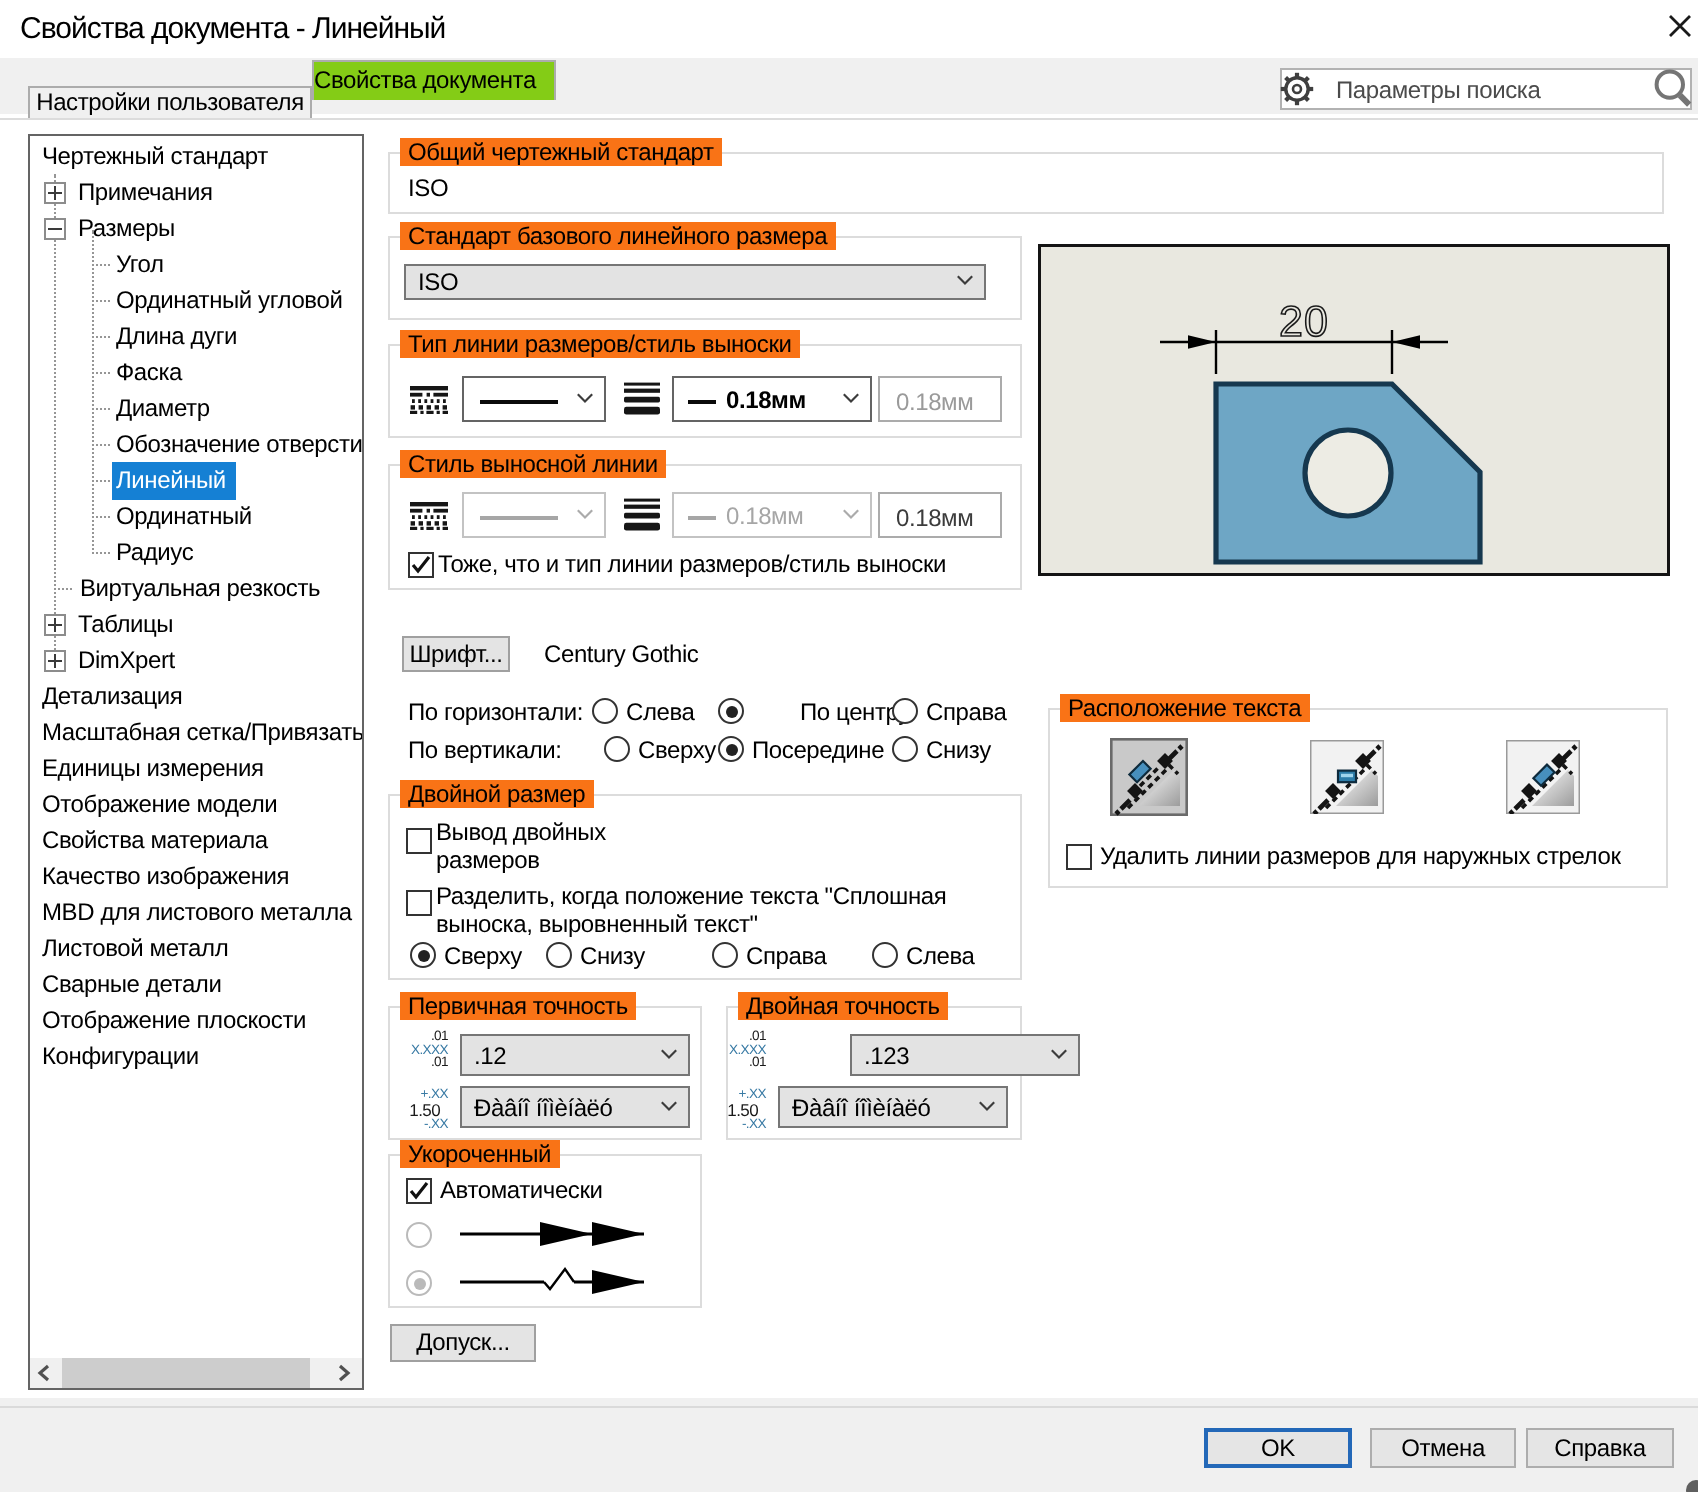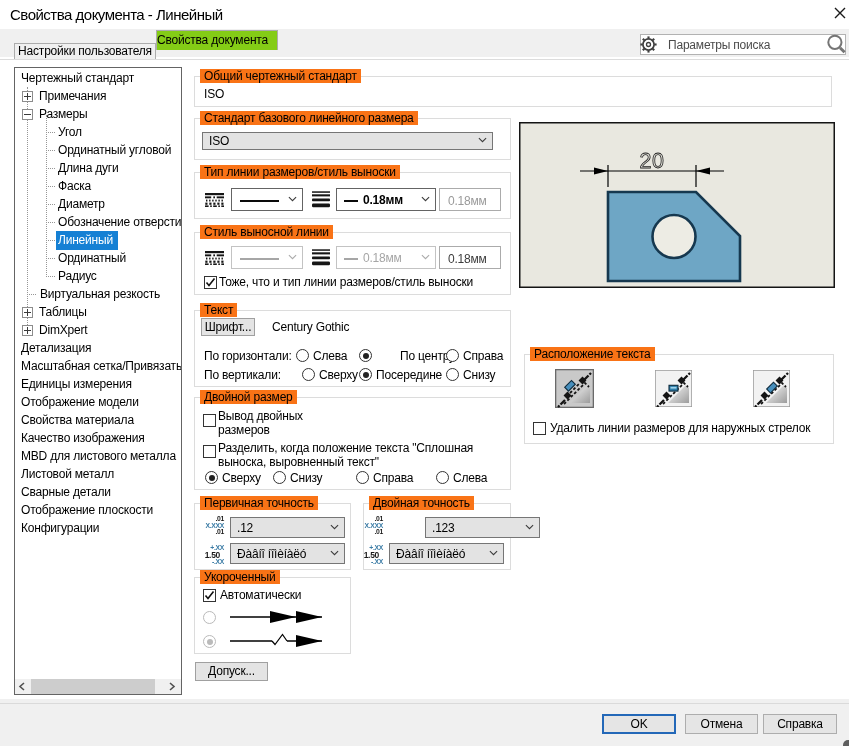--- a/index.html
+++ b/index.html
@@ -15,21 +15,21 @@
 .rd.dis { border-color:#bababa; }
 .rd.dison::after { content:""; position:absolute; left:2.5px; top:2.5px; width:6px; height:6px; background:#bababa; border-radius:50%; }
 .lbl { position:absolute; white-space:nowrap; line-height:14px; }
 .btn { position:absolute; background:#e7e7e7; border:1px solid #9e9e9e; text-align:center; }
 .combo { position:absolute; background:#e3e3e3; border:1px solid #767676; }
 .combo .tx { position:absolute; left:6px; top:50%; transform:translateY(-50%); white-space:nowrap; }
 .chev { position:absolute; right:5px; top:50%; width:9px; height:9px; transform:translateY(-62%); }
 .wcombo { position:absolute; background:#fff; border:1px solid #646464; }
 .wcombo.dis { border-color:#c3c3c3; }
 .inp { position:absolute; background:#fff; border:1px solid #ababab; }
-.picon { position:absolute; width:24px; font-weight:bold; font-size:6.8px; letter-spacing:-0.3px; line-height:6.5px; text-align:right; color:#1a1a1a; }
+.picon { position:absolute; width:24px; font-weight:normal; font-size:6.8px; letter-spacing:-0.3px; line-height:6.5px; text-align:right; color:#1a1a1a; }
 .picon .bl { color:#3a7ba5; }
 </style>
 </head>
 <body>
 <div id="root">
 
   <div class="abs" style="left:10px; top:6px; font-size:15px; letter-spacing:-0.5px;">Свойства документа - Линейный</div>
   <svg class="abs" style="left:834px; top:7px;" width="12" height="12" viewBox="0 0 12 12">
       <path d="M1 1 L11 11 M11 1 L1 11" stroke="#1a1a1a" stroke-width="1.4" fill="none"></path>
     </svg>
@@ -238,23 +238,20 @@
       </svg>
   </div>
   <div class="inp" style="left:439px; top:246px; width:62px; height:23px;">
       <div class="lbl" style="left:8px; top:5px; color:#3c3c3c;">0.18мм</div>
     </div>
   <div class="cb" style="left:204px; top:276px;"><svg width="11" height="11" viewBox="0 0 11 11">
         <path d="M1.5 5.5 L4 8.5 L9.5 1.5" stroke="#111" stroke-width="1.6" fill="none"></path>
       </svg></div>
   <div class="lbl" style="left:219px; top:275px;">Тоже, что и тип линии размеров/стиль выноски</div>
 
-  <div class="gb" style="left:194px; top:310px; width:317px; height:77px;">
-      <span class="lg">Текст</span>
-    </div>
   <div class="btn" style="left:201px; top:318px; width:54px; height:18px; line-height:16px; border-color:#a0a0a0; background:#e4e4e4;">Шрифт...</div>
   <div class="lbl" style="left:272px; top:320px;">Century Gothic</div>
   <div class="lbl" style="left:204px; top:349px;">По горизонтали:</div>
   <div class="rd" style="left:296px; top:349px;"></div>
     <div class="lbl" style="left:313px; top:349px;">Слева</div>
   <div class="rd on" style="left:359px; top:349px;"></div>
     <div class="lbl" style="left:376px; top:349px;margin-left:24px;">По центру</div>
   <div class="rd" style="left:446px; top:349px;"></div>
     <div class="lbl" style="left:463px; top:349px;">Справа</div>
   <div class="lbl" style="left:204px; top:368px;">По вертикали:</div>

